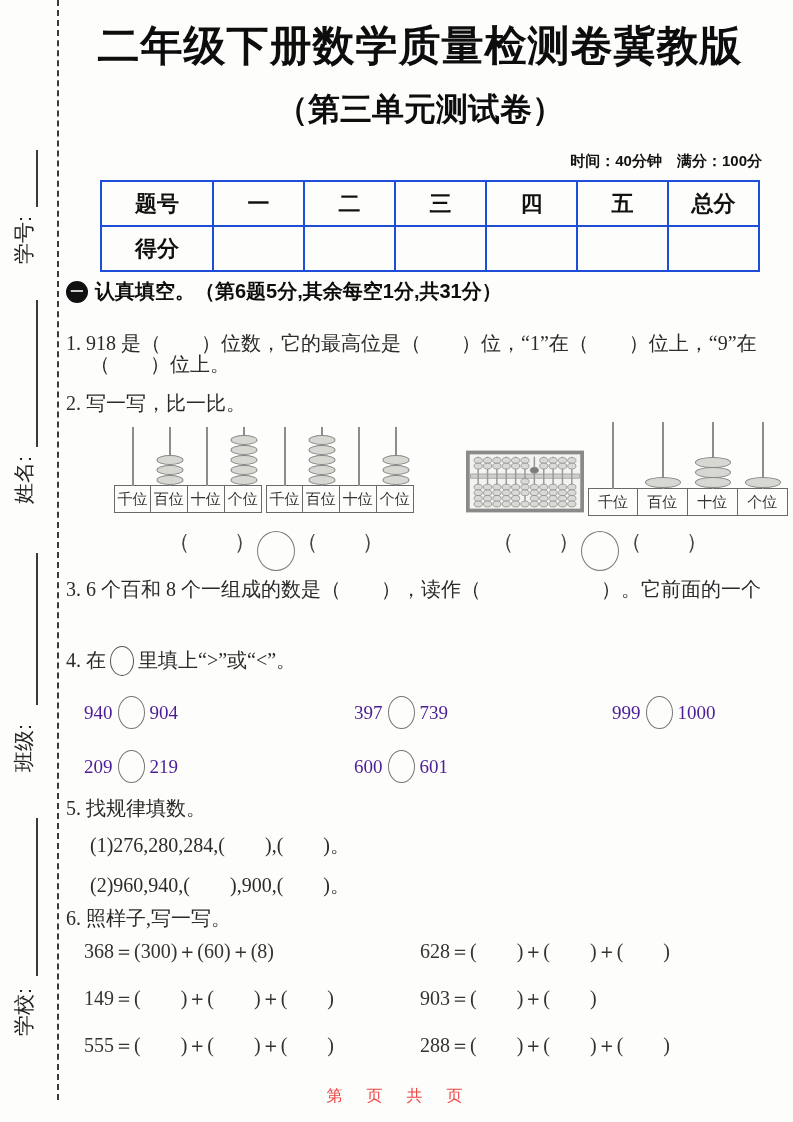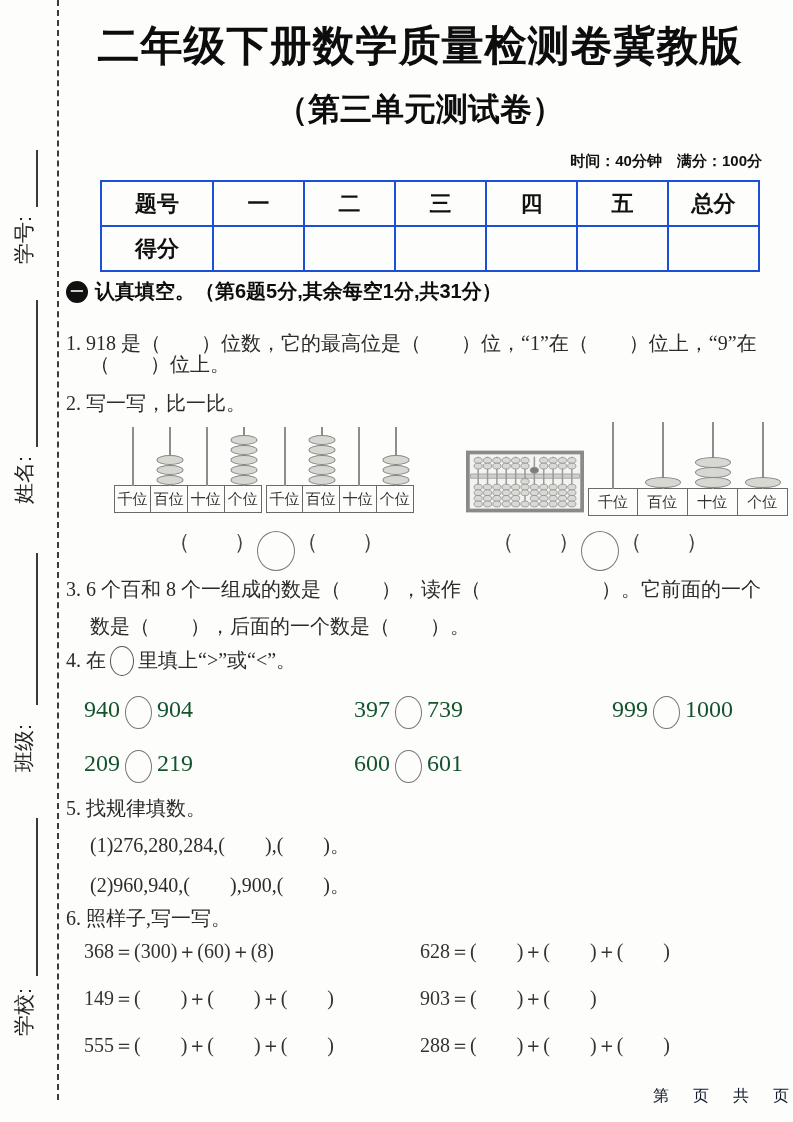--- a/index.html
+++ b/index.html
@@ -48,31 +48,31 @@
   .pv-bead { position:absolute; left:50%; transform:translateX(-50%); width:27px; height:10px;
              background:#d8d8d3; border:1px solid #878787; border-radius:50%; }
   .pv-chart.wide .pv-bead { width:36px; height:11px; }
   .pv-label { height:28px; border:1.5px solid #6a6a6a; margin-left:-1.5px; display:flex; align-items:center;
               justify-content:center; font-size:15px; color:#333; background:#fdfdfb; }
   .pv-col:first-child .pv-label { margin-left:0; }
   
   .compare-row { position:absolute; display:flex; align-items:flex-start; font-size:22px; color:#444; }
   .cmp-circle { width:38px; height:40px; border:1.5px solid #7a7a7a; border-radius:50%; margin:0 1px; margin-top:4px; flex:0 0 auto; }
   .q4-grid { position:absolute; left:84px; width:690px; display:grid; grid-template-columns:270px 258px 1fr; }
-  .cmp-item { font-size:24px; color:#14532d; white-space:nowrap; display:flex; }
+  .cmp-item { font-size:19px; color:#4c1d95; white-space:nowrap; display:flex; align-items:center; }
   .q4-oval { display:inline-block; width:27px; height:33px; border:1.5px solid #777; border-radius:50%; margin:0 5px; flex:0 0 auto; }
   .q4-inline-circle { display:inline-block; width:24px; height:30px; border:1.5px solid #555; border-radius:50%;
                       vertical-align:-9px; margin:0 4px; }
   
   .q6-grid { position:absolute; left:84px; top:938px; width:690px; display:grid;
              grid-template-columns:336px 1fr; row-gap:20px; font-size:20px; color:#333; }
   .q6-grid span { white-space:nowrap; }
   
-  .footer { position:absolute; left:0; top:1086px; width:793px; text-align:right; font-size:16px;
-            letter-spacing:4px; color:#0f172a; font-family:"Liberation Sans", sans-serif; }
+  .footer { position:absolute; left:0; top:1086px; width:793px; text-align:center; font-size:16px;
+            letter-spacing:4px; color:#ef4444; font-family:"Liberation Sans", sans-serif; }
   .suanpan { position:absolute; left:466px; top:450px; }
 </style>
 </head>
 <body>
 
 <div class="page">
 
   <div>
     <div class="write-line wl1"></div>
     <div class="side-label sl1">
@@ -314,21 +314,20 @@
     <span class="cmp-circle"></span>
     <span>（　　）</span>
   </div>
   <div class="compare-row" style="left:492px; top:527px">
     <span>（　　）</span>
     <span class="cmp-circle"></span>
     <span>（　　）</span>
   </div>
 
   <div class="qline qstart" style="top:576px">3. 6 个百和 8 个一组成的数是（　　），读作（　　　　　　）。它前面的一个</div>
-  <div class="qline indent" style="top:613px">数是（　　），后面的一个数是（　　）。</div>
 
   <div class="qline qstart" style="top:646px">
     <span>4. 在</span><span class="q4-inline-circle"></span><span>里填上“&gt;”或“&lt;”。</span>
   </div>
   <div class="q4-grid" style="top:696px">
     <div class="cmp-item">
         <span>940</span>
         <span class="q4-oval"></span>
         <span>904</span>
       </div>

